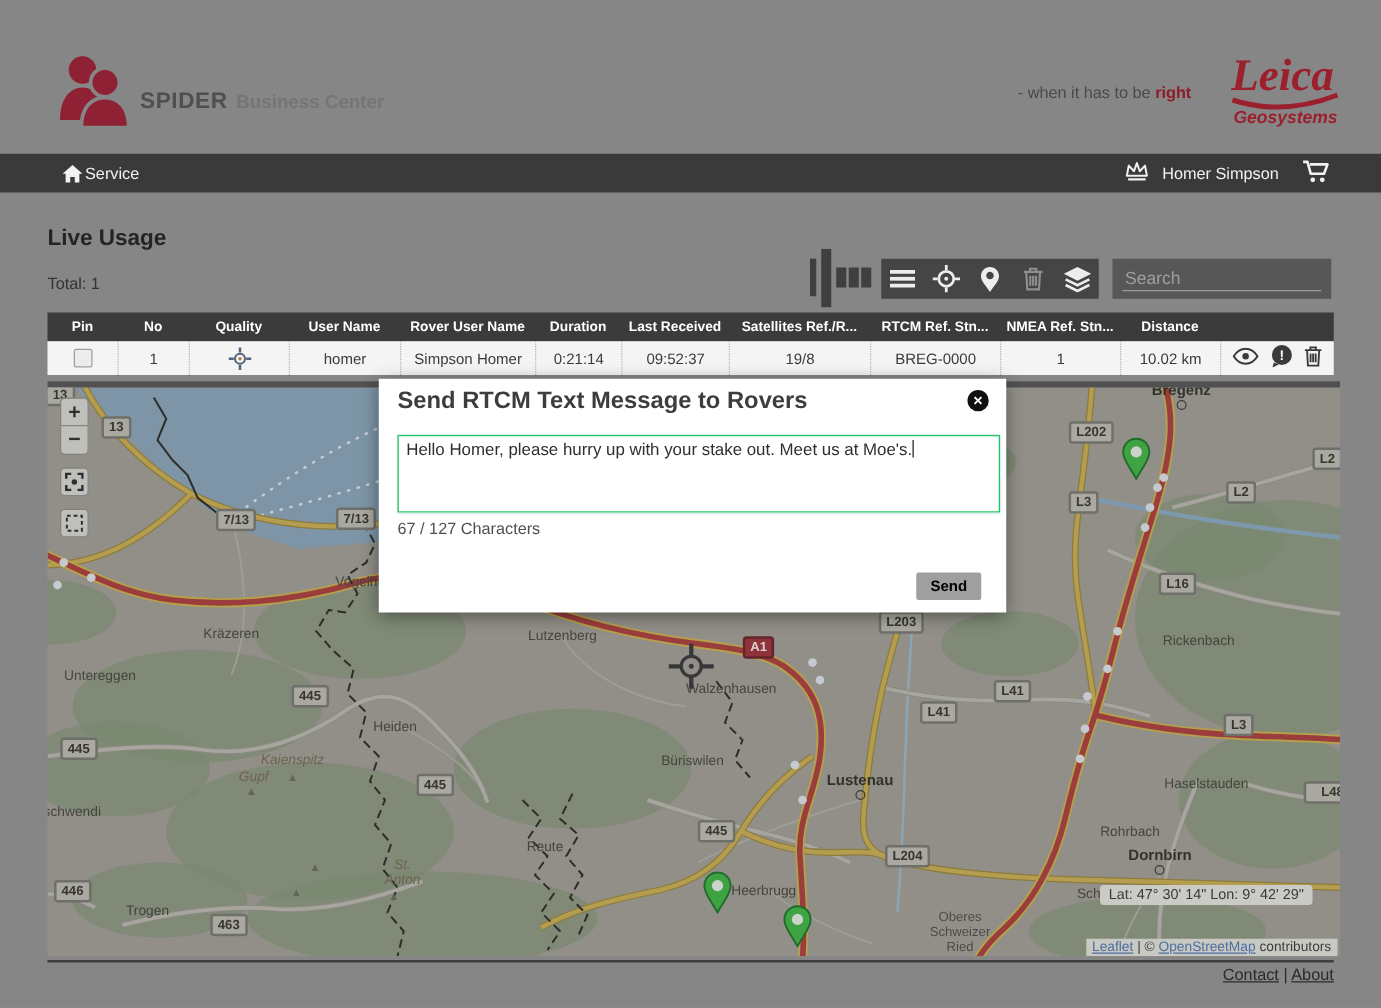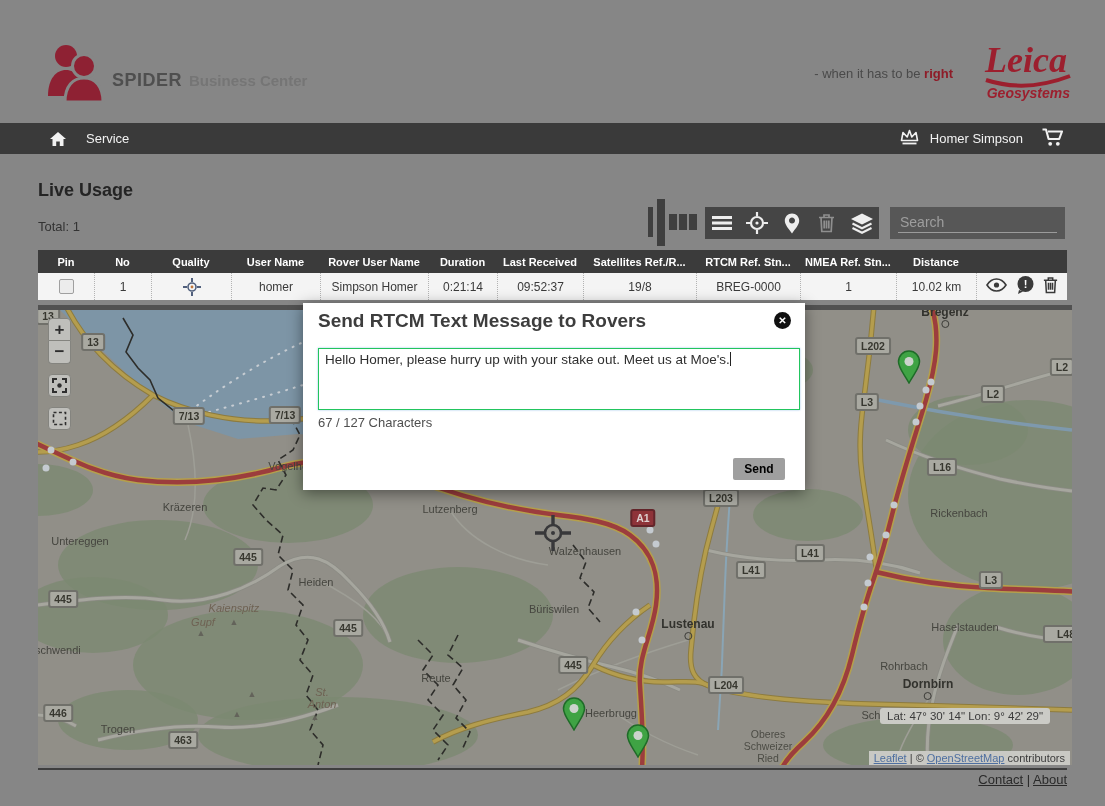--- a/index.html
+++ b/index.html
@@ -11,21 +11,21 @@
   .brandtext{position:absolute;left:112px;top:70px;display:flex;align-items:baseline;gap:7px}
   .brand-spider{font-size:18px;font-weight:bold;color:#4f4f4f;letter-spacing:.5px}
   .brand-suffix{font-size:15px;font-weight:bold;color:#757575}
   .tagline{position:absolute;right:152px;top:66px;font-size:13px;color:#4a4a4a}
   .tagline b{color:#8e1c28;font-weight:bold}
 
   
   .nav{position:absolute;left:0;top:123px;width:1105px;height:31px;background:#3a3a3a;
        display:flex;align-items:center;color:#f2f2f2;font-size:13px}
   .nav .homeic{margin-left:49px;display:flex}
-  .nav .svc{margin-left:19px;cursor:default}
+  .nav .svc{margin-left:1px;cursor:default}
   .nav .right{margin-left:auto;display:flex;align-items:center;gap:10px;margin-right:40px}
   .nav .uname{margin-right:8px}
 
   
   .h1{position:absolute;left:38px;top:180px;font-size:18px;font-weight:bold;color:#242424}
   .total{position:absolute;left:38px;top:219px;font-size:13px;color:#333}
   .barsicon{position:absolute;left:648px;top:199px}
   .icongroup{position:absolute;left:705px;top:207px;width:174px;height:32px;background:#454545;
              display:flex;align-items:center;justify-content:space-around}
   .icongroup .ic{display:flex;align-items:center;justify-content:center;width:30px;height:26px}
@@ -403,21 +403,21 @@
       <div class="m-badge" style="left: 151px; top: 106px;">7/13</div>
       <div class="m-badge" style="left: 247px; top: 105px;">7/13</div>
       <div class="m-badge" style="left: 835px; top: 36px;">L202</div>
       <div class="m-badge" style="left: 829px; top: 92px;">L3</div>
       <div class="m-badge" style="left: 955px; top: 84px;">L2</div>
       <div class="m-badge" style="left: 1024px; top: 57px;">L2</div>
       <div class="m-badge" style="left: 904px; top: 157px;">L16</div>
       <div class="m-badge" style="left: 683px; top: 188px;">L203</div>
       <div class="m-badge" style="left: 713px; top: 260px;">L41</div>
       <div class="m-badge" style="left: 772px; top: 243px;">L41</div>
-      <div class="m-badge red" style="left: 569px; top: 208px; margin-left: 36px;">A1</div>
+      <div class="m-badge red" style="left: 569px; top: 208px;">A1</div>
       <div class="m-badge" style="left: 210px; top: 247px;">445</div>
       <div class="m-badge" style="left: 25px; top: 289px;">445</div>
       <div class="m-badge" style="left: 310px; top: 318px;">445</div>
       <div class="m-badge" style="left: 535px; top: 355px;">445</div>
       <div class="m-badge" style="left: 688px; top: 375px;">L204</div>
       <div class="m-badge" style="left: 20px; top: 403px;">446</div>
       <div class="m-badge" style="left: 145px; top: 430px;">463</div>
       <div class="m-badge" style="left: 953px; top: 270px;">L3</div>
       <div class="m-badge" style="left: 1024px; top: 324px; padding-left: 12px;">L48</div>
       <div class="m-peak" style="left: 196px; top: 312px;">▲</div>

